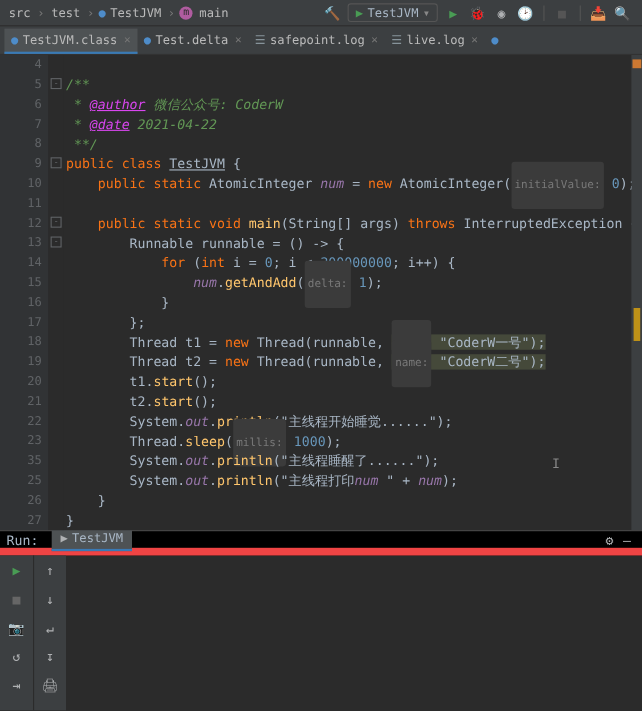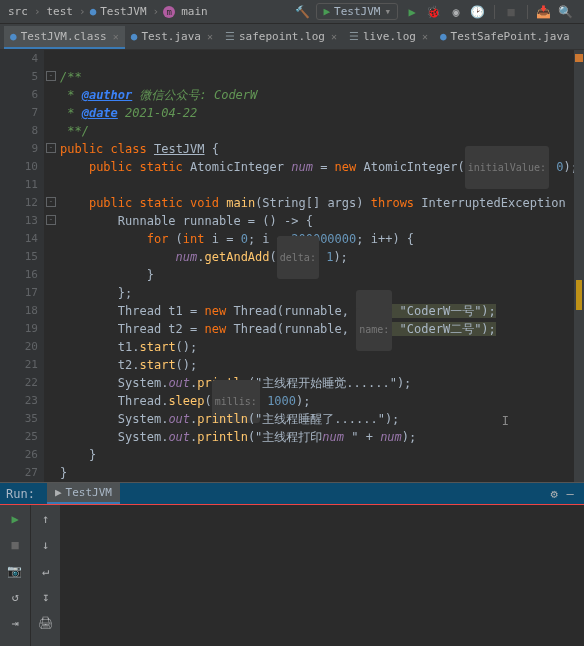--- a/index.html
+++ b/index.html
@@ -27,30 +27,30 @@
 .gutter .ln { height: 18px; }
 .gutter .run-mark { position: absolute; right: -12px; color: #499c54; font-size: 10px; }
 .fold-col { width: 14px; background: #2b2b2b; position: relative; }
 .fold-marker { position: absolute; left: 2px; width: 10px; height: 10px; border: 1px solid #606366; font-size: 8px; line-height: 8px; text-align: center; color: #606366; }
 .code { flex: 1; white-space: pre; font-size: 12px; line-height: 18px; padding-left: 2px; }
 .code .line { height: 18px; }
 .kw { color: #f97316; }
 .field { color: #9876aa; font-style: italic; }
 .num { color: #6897bb; }
 .doc-cmt { color: #629755; font-style: italic; }
-.doc-tag { color: #3b82f6; font-weight: bold; font-style: italic; text-decoration: underline; }
+.doc-tag { color: #d946ef; font-weight: normal; font-style: italic; text-decoration: underline; }
 .fn { color: #ffc66d; }
 .inlay { background: #3b3b3b; color: #787878; font-size: 10px; padding: 16px 3px; border-radius: 3px; }
 .right-scroll { position: absolute; right: 0; top: 0; width: 10px; height: 100%; background: #3c3f41; }
 .right-scroll .err-mark { position: absolute; top: 4px; right: 1px; width: 8px; height: 8px; background: #cc7832; }
 .right-scroll .warn-bar { position: absolute; right: 2px; width: 6px; background: #be9117; }
 .ml-hl { background: #45493a; }
 .cursor-txt { position: absolute; right: 75px; top: 364px; color: #888; }
 .run-panel { height: 164px; background: #2b2b2b; border-top: 1px solid #555; display: flex; flex-direction: column; }
-.run-head { height: 22px; background: #0c4a6e; display: flex; align-items: center; padding: 0 6px; border-bottom: 1px solid #ef4444; }
+.run-head { height: 22px; background: #000000; display: flex; align-items: center; padding: 0 6px; border-bottom: 7px solid #ef4444; }
 .run-tab { background: #4e5254; padding: 3px 8px; font-size: 11px; display: flex; align-items: center; gap: 4px; border-bottom: 2px solid #3a7ab5; }
 .run-body { flex: 1; display: flex; }
 .run-left { width: 30px; background: #3c3f41; display: flex; flex-direction: column; align-items: center; gap: 10px; padding-top: 6px; }
 .run-left2 { width: 30px; background: #3c3f41; display: flex; flex-direction: column; align-items: center; gap: 10px; padding-top: 6px; border-left: 1px solid #2b2b2b; }
 .run-out { flex: 1; }
 </style>
 </head>
 <body>
 
 <div class="navbar">
@@ -85,36 +85,35 @@
 </div>
 
 <div class="tabs">
   <div class="tab active">
     <span class="tab-icon">●</span>
     <span>TestJVM.class</span>
     <span class="close">✕</span>
   </div>
   <div class="tab">
     <span class="tab-icon">●</span>
-    <span>Test.java</span>
+    <span>Test.delta</span>
     <span class="close">✕</span>
   </div>
   <div class="tab">
     <span class="tab-icon txt">☰</span>
     <span>safepoint.log</span>
     <span class="close">✕</span>
   </div>
   <div class="tab">
     <span class="tab-icon txt">☰</span>
     <span>live.log</span>
     <span class="close">✕</span>
   </div>
   <div class="tab">
     <span class="tab-icon">●</span>
-    <span>TestSafePoint.java</span>
   </div>
 </div>
 
 <div class="editor-wrap">
   <div class="gutter">
     <div class="ln">4</div>
       <div class="ln">5</div>
       <div class="ln">6</div>
       <div class="ln">7</div>
       <div class="ln">8</div>

